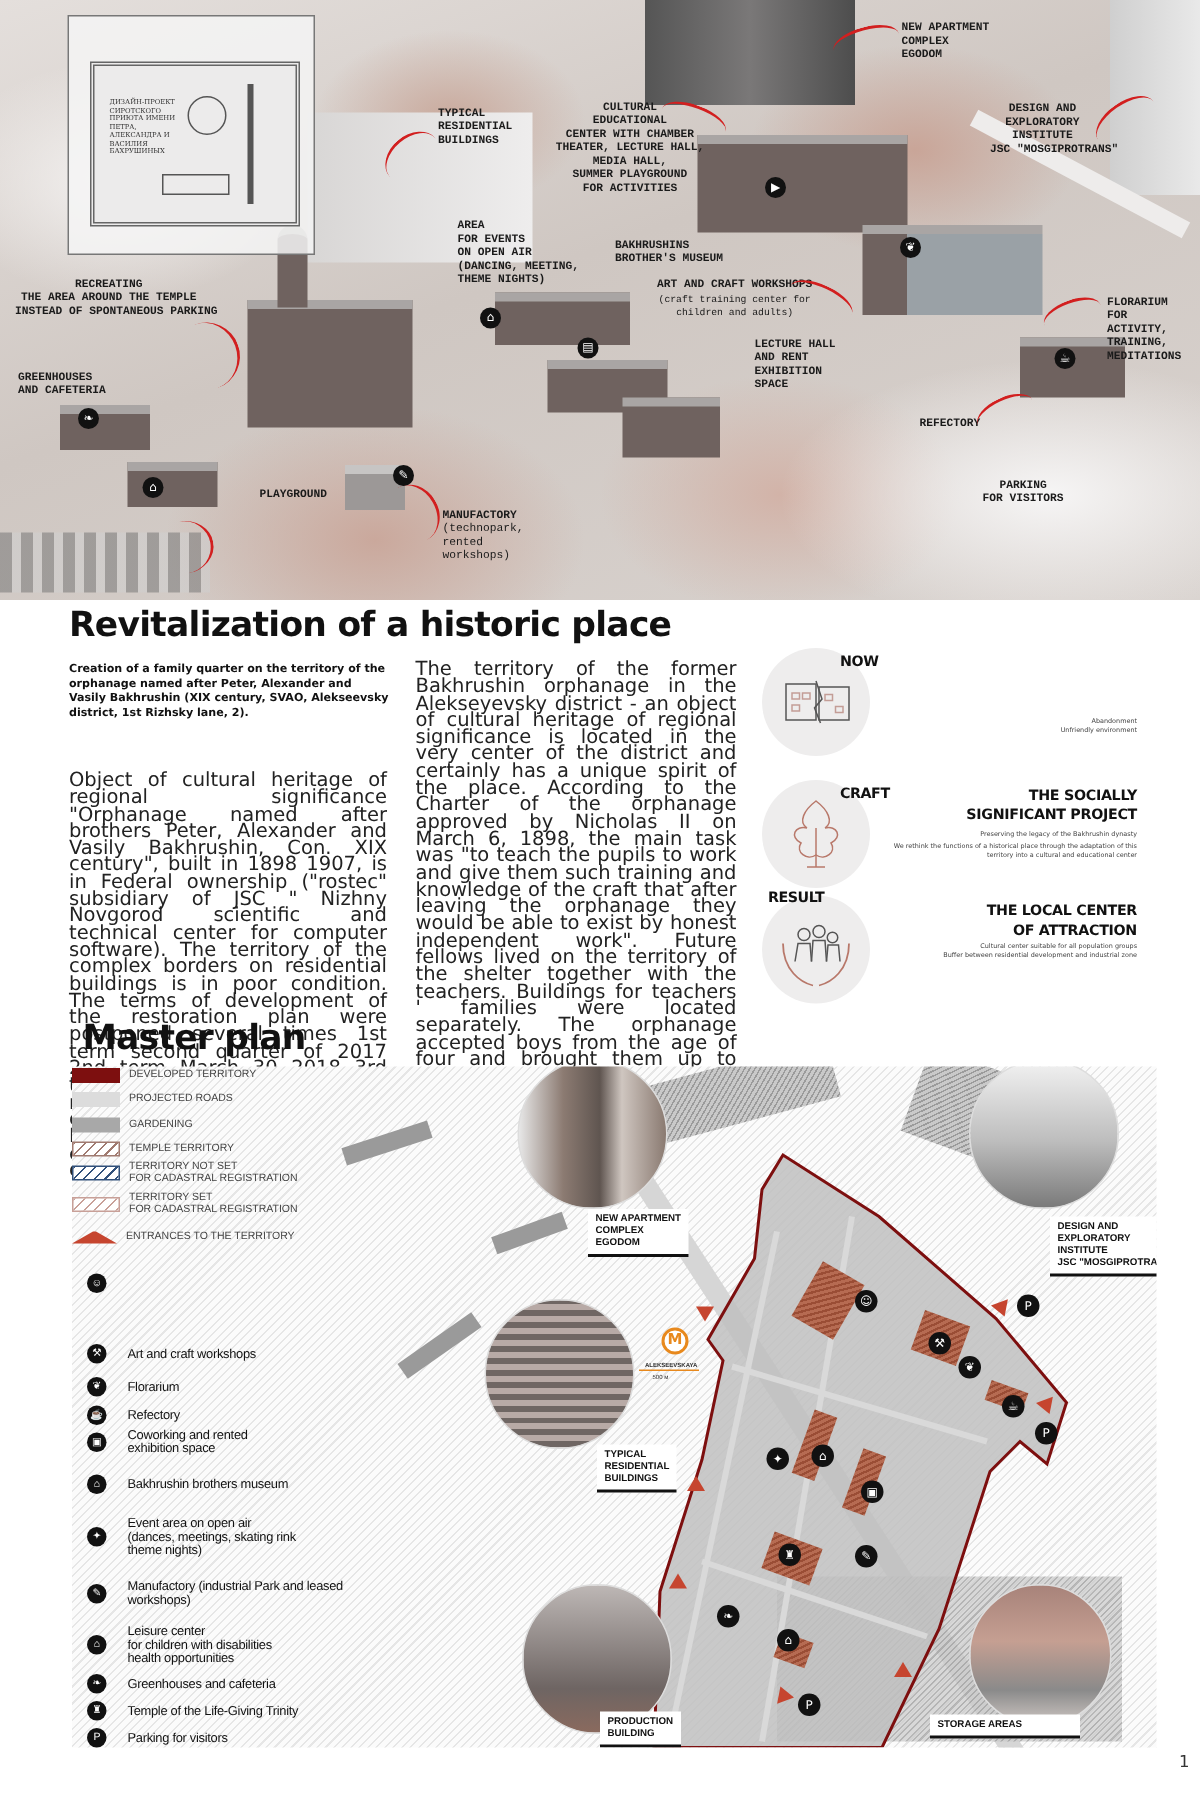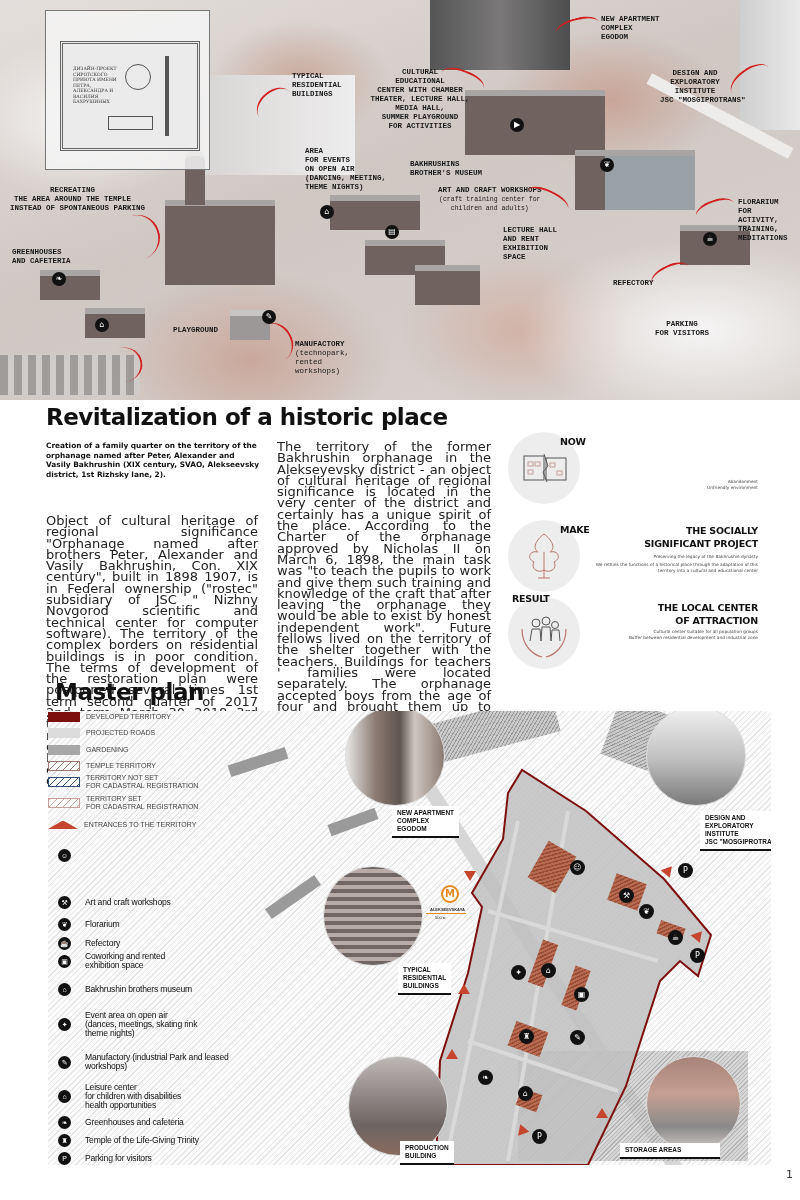--- a/index.html
+++ b/index.html
@@ -184,21 +184,21 @@
 <div class="stage" style="top:520px">
   <div class="circ">
     <svg width="72" height="72">
         <g fill="none" stroke="#b8786a" stroke-width="1">
           <path d="M36 14 C28 20 24 28 30 32 C22 30 18 38 26 42 C22 48 30 54 36 50 C42 54 50 48 46 42 C54 38 50 30 42 32 C48 28 44 20 36 14 Z"></path>
           <path d="M36 32 L36 58"></path>
           <path d="M30 58 L42 58"></path>
         </g>
       </svg>
   </div>
-  <div class="key">MAKE</div>
+  <div class="key">CRAFT</div>
   <div class="head" style="white-space:pre">THE SOCIALLY
 SIGNIFICANT PROJECT</div>
   <div class="note" style="top:34px">Preserving the legacy of the Bakhrushin dynasty</div>
   <div class="note" style="top:42px">We rethink the functions of a historical place through the adaptation of this</div>
   <div class="note" style="top:48px">territory into a cultural and educational center</div>
 </div>
 <div class="stage" style="top:597px">
   <div class="circ">
     <svg width="72" height="72">
         <g fill="none" stroke="#555" stroke-width="1">

